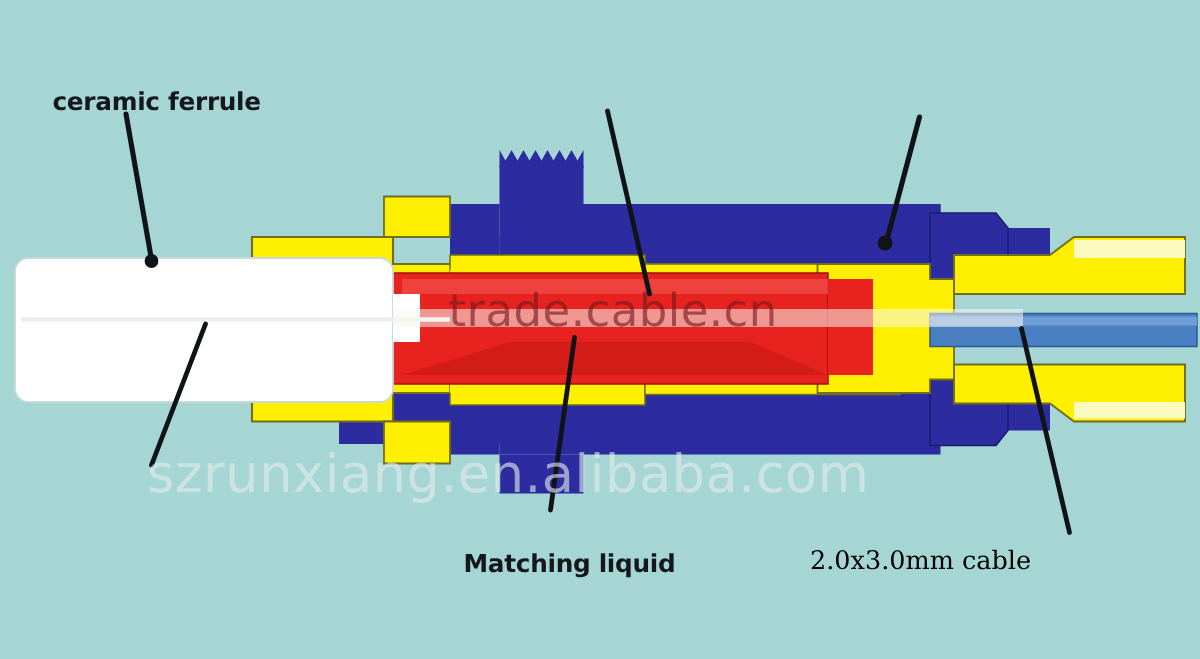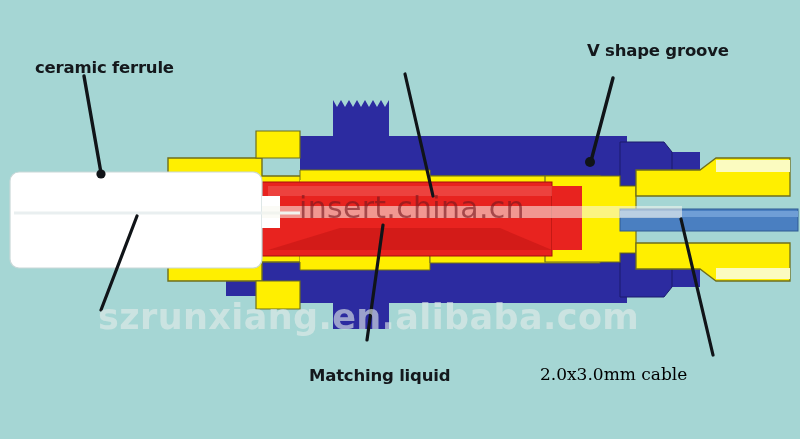--- a/index.html
+++ b/index.html
@@ -64,21 +64,21 @@
     left: 299px;
     top: 193px;
     font-size: 30px;
     color: rgba(120, 24, 30, 0.62);
     letter-spacing: 0.3px;
   }
   #wm-alibaba {
     left: 98px;
     top: 300px;
     font-size: 35px;
-    font-weight: bold;
+    font-weight: normal;
     color: rgba(226, 236, 233, 0.62);
     letter-spacing: 0.4px;
   }
 </style>
 </head>
 <body>
 
 <div id="stage">
 
   <svg id="diagram-svg" viewBox="0 0 800 439">
@@ -172,26 +172,25 @@
       <circle cx="590" cy="162" r="5" fill="#101418" stroke="none"></circle>
 
       <line x1="137" y1="216" x2="101" y2="310" stroke-width="3.2"></line>
 
       <line x1="383" y1="225" x2="367" y2="340" stroke-width="3.2"></line>
 
       <line x1="681" y1="219" x2="713" y2="355" stroke-width="3.2"></line>
     </g>
   </svg>
 
-  <div class="watermark" id="wm-trade">insert.china.cn</div>
+  <div class="watermark" id="wm-trade">trade.cable.cn</div>
   <div class="watermark" id="wm-alibaba">szrunxiang.en.alibaba.com</div>
 
   <div class="label" id="lbl-ceramic-ferrule">ceramic ferrule</div>
 
 
-  <div class="label" id="lbl-v-groove">V shape groove</div>
 
 
   <div class="label" id="lbl-matching-liquid">Matching liquid</div>
 
   <div class="label-serif" id="lbl-cable">2.0x3.0mm cable</div>
 
 </div>
 
 </body></html>

